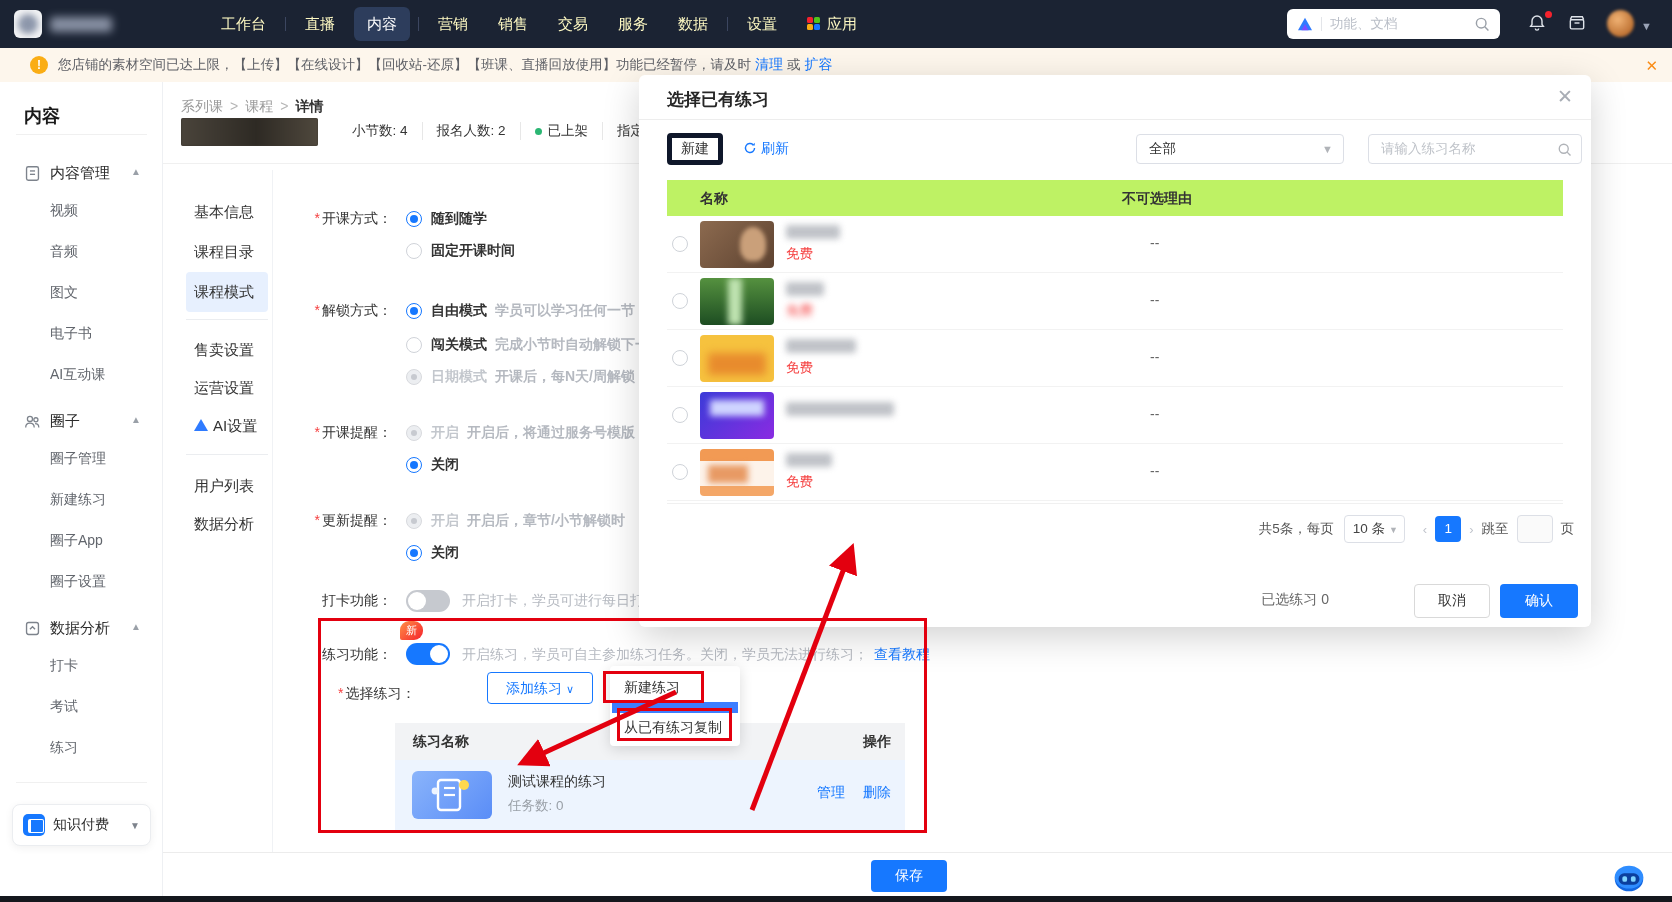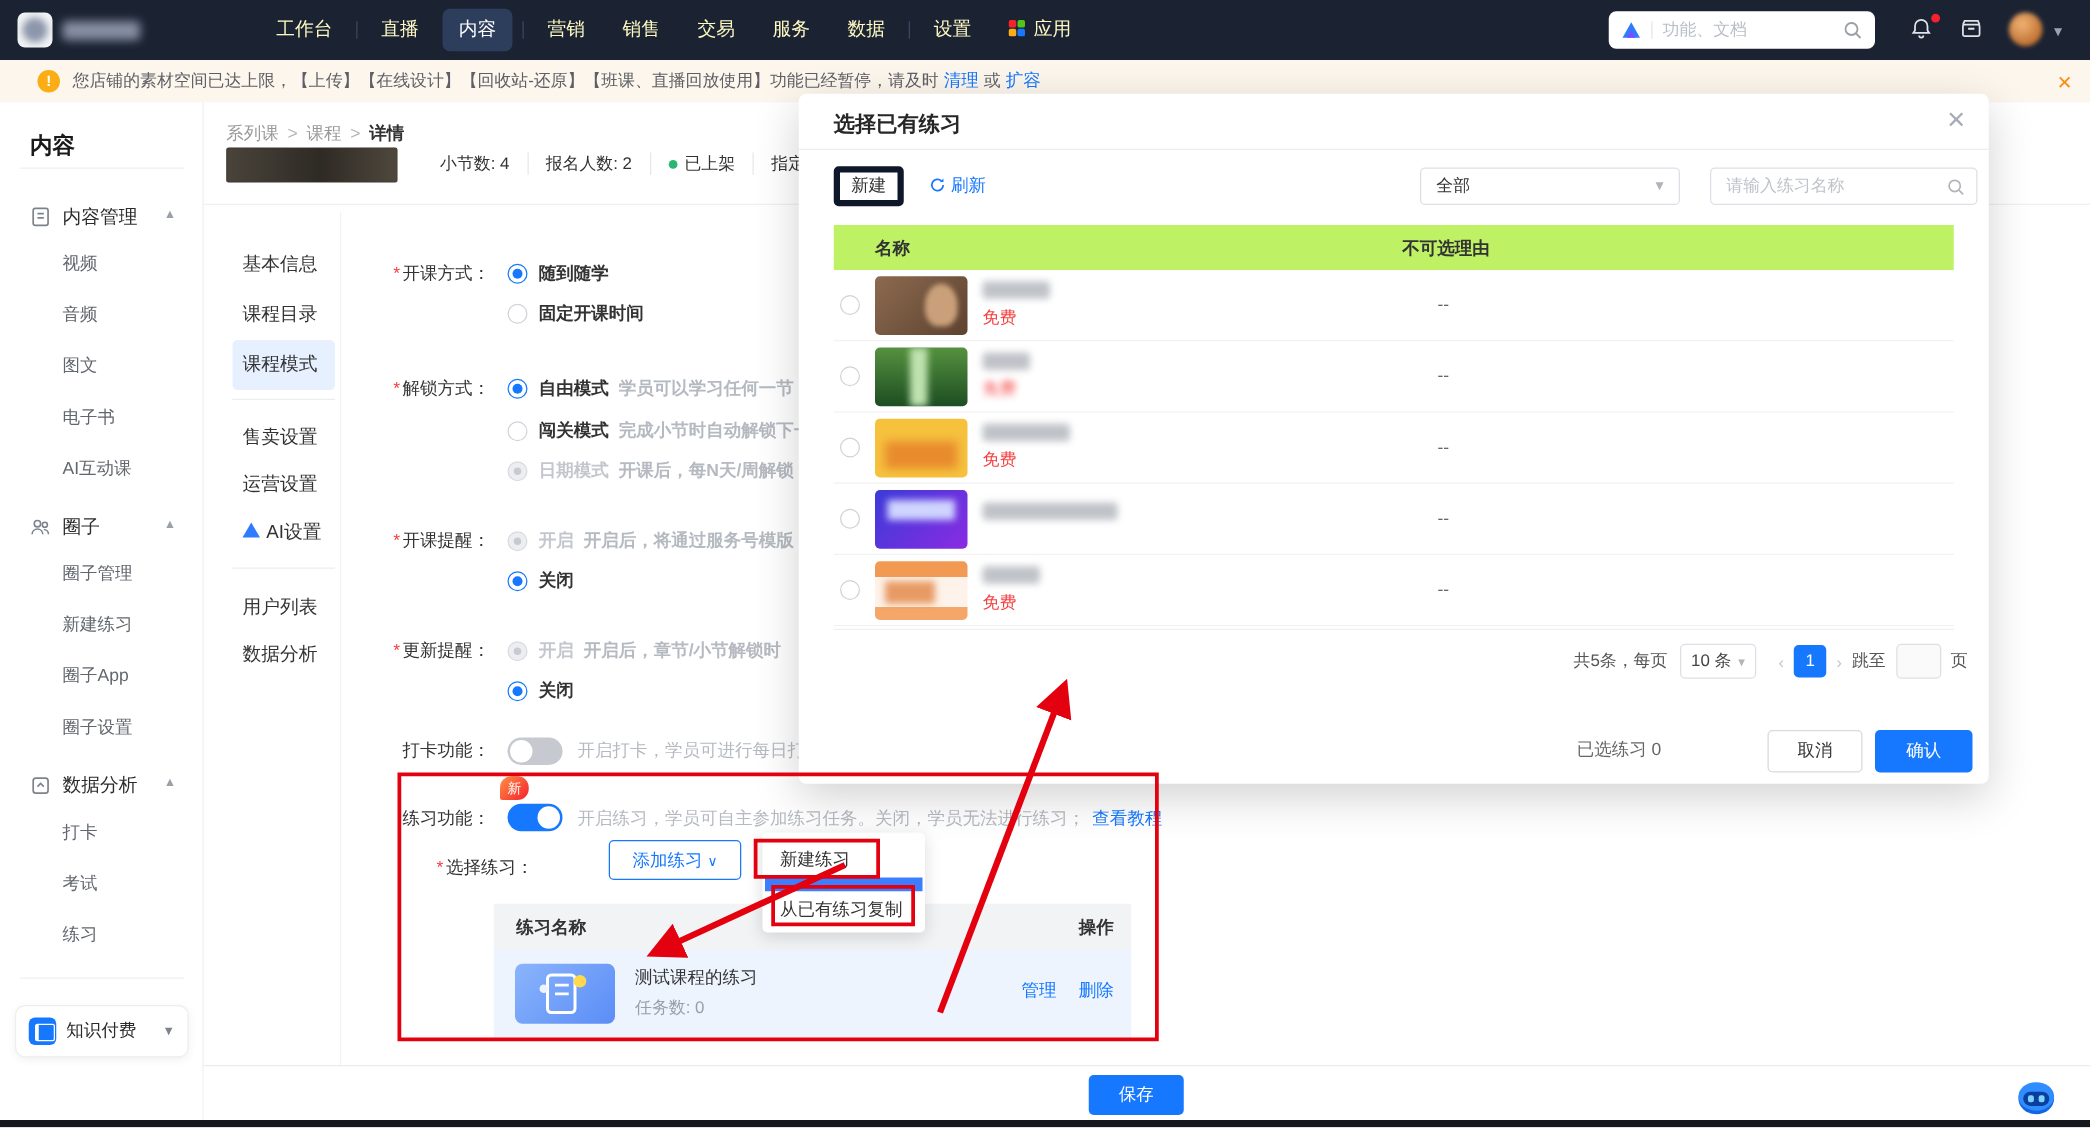--- a/index.html
+++ b/index.html
@@ -319,21 +319,21 @@
 
     <div class="flabel" style="left:119px;top:510px"><span>打卡功能：</span></div>
     <div class="toggle off" style="left:243px;top:508px"></div>
     <div class="gtext" style="left:299px;top:510px">开启打卡，学员可进行每日打</div>
 
     <div class="new-badge">新</div>
     <div class="flabel" style="left:119px;top:564px"><span>练习功能：</span></div>
     <div class="toggle on" style="left:243px;top:561px"></div>
     <div class="gtext" style="left:299px;top:564px"><span>开启练习，学员可自主参加练习任务。关闭，学员无法进行练习；</span> <span class="ex-link" style="margin-left:2px">查看教程</span></div>
 
-    <div class="flabel" style="left:175px;top:603px;width:100px;text-align:center"><span class="star">*</span><span>选择练习：</span></div>
+    <div class="flabel" style="left:175px;top:603px;width:100px;text-align:left"><span class="star">*</span><span>选择练习：</span></div>
     <div class="add-btn"><span>添加练习</span> <span style="font-size:11px">∨</span></div>
 
     <div class="ex-head">
       <span style="margin-left:18px;">练习名称</span>
       <span style="float:right;margin-right:14px;">操作</span>
     </div>
     <div class="ex-row">
       <div class="ex-ic">
         <svg width="80" height="48" viewBox="0 0 80 48">
             <rect x="26" y="9" width="22" height="30" rx="3" fill="none" stroke="#fff" stroke-width="2.4"></rect>

